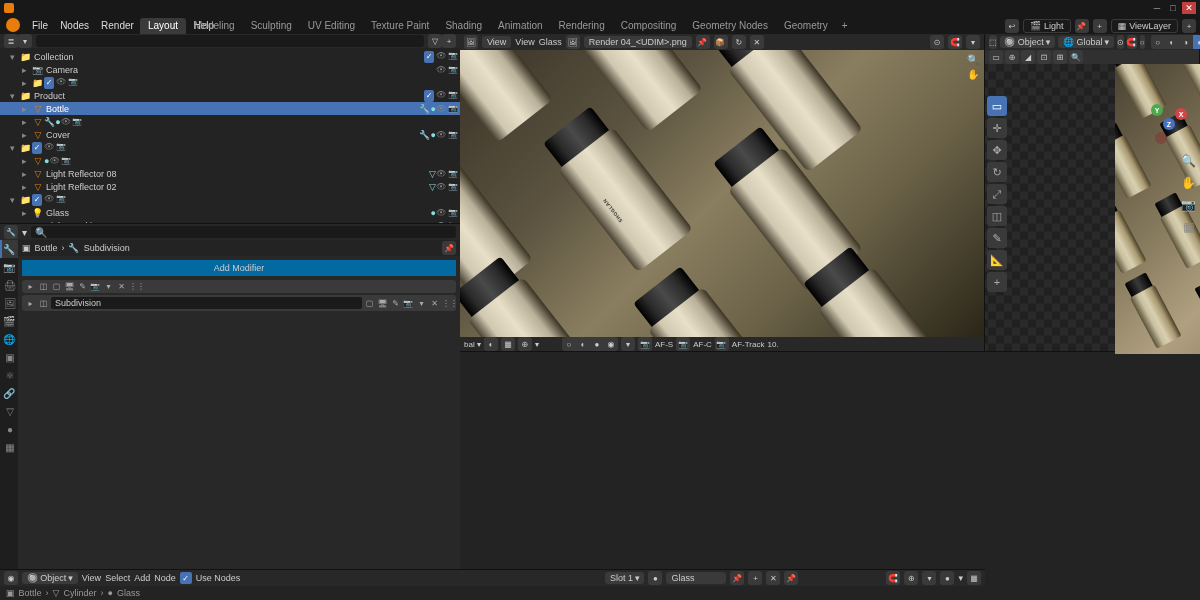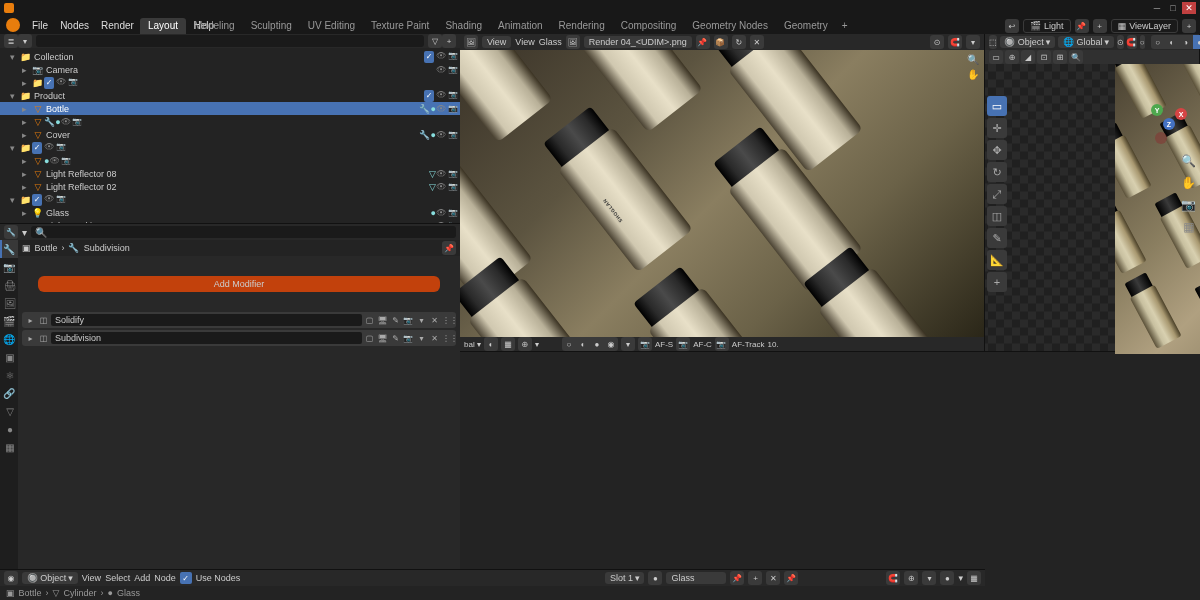--- a/index.html
+++ b/index.html
@@ -69,21 +69,21 @@
 .tree .txt { flex: 1; padding-left: 2px; }
 .tree .restrict { display: flex; gap: 2px; color: #888; }
 .tree .restrict span { width: 10px; text-align: center; font-size: 8px; }
 
 .props { flex: 1; background: #282828; display: flex; }
 .props .tabs-v { width: 18px; background: #1e1e1e; display: flex; flex-direction: column; }
 .props .tabs-v div { height: 18px; display: flex; align-items: center; justify-content: center; color: #888; font-size: 10px; border-left: 2px solid transparent; }
 .props .tabs-v div.active { background: #383838; border-left-color: #4772b3; color: #fff; }
 .props .content { flex: 1; padding: 0; }
 .props .breadcrumb { height: 16px; display: flex; align-items: center; padding: 0 4px; font-size: 9px; background: #232323; gap: 4px; }
-.props .addmod { background: #c2410c; margin: 20px; border-radius: 6px; text-align: center; padding: 3px; font-size: 9px; }
+.props .addmod { background: #0369a1; margin: 4px; border-radius: 0; text-align: center; padding: 3px; font-size: 9px; }
 .mod-row { display: flex; align-items: center; background: #3a3a3a; margin: 2px 4px; border-radius: 3px; padding: 2px 3px; gap: 2px; font-size: 9px; }
 .mod-row .name { flex: 1; background: #1a1a1a; border-radius: 2px; padding: 1px 4px; }
 .mod-row .ticon { width: 11px; text-align: center; color: #aaa; font-size: 8px; }
 
 
 .shader { grid-column: 1 / 3; position: relative; background: #1a1a1a; border-top: 1px solid #111; }
 .shader .hdr { height: 16px; background: #282828; display: flex; align-items: center; gap: 4px; padding: 0 4px; font-size: 9px; }
 .shader .bc { height: 14px; background: #232323; display: flex; align-items: center; gap: 4px; padding: 0 6px; font-size: 9px; color: #999; }
 .shader .canvas { position: absolute; top: 30px; left: 0; right: 0; bottom: 0; background: #1a1a1a; }
 svg.wires { position: absolute; top: 0; left: 0; width: 100%; height: 100%; pointer-events: none; }
@@ -502,21 +502,20 @@
           <span>Bottle</span>
           <span>›</span>
           <span>🔧</span>
           <span>Subdivision</span>
           <span class="iconbtn" style="margin-left:auto">📌</span>
         </div>
         <div class="addmod">Add Modifier</div>
         <div class="mod-row">
           <span class="ticon">▸</span>
           <span class="ticon">◫</span>
-          <span class="name">Solidify</span>
           <span class="ticon">▢</span>
           <span class="ticon">🖥</span>
           <span class="ticon">✎</span>
           <span class="ticon">📷</span>
           <span class="ticon">▾</span>
           <span class="ticon">✕</span>
           <span class="ticon">⋮⋮</span>
         </div>
         <div class="mod-row">
           <span class="ticon">▸</span>

